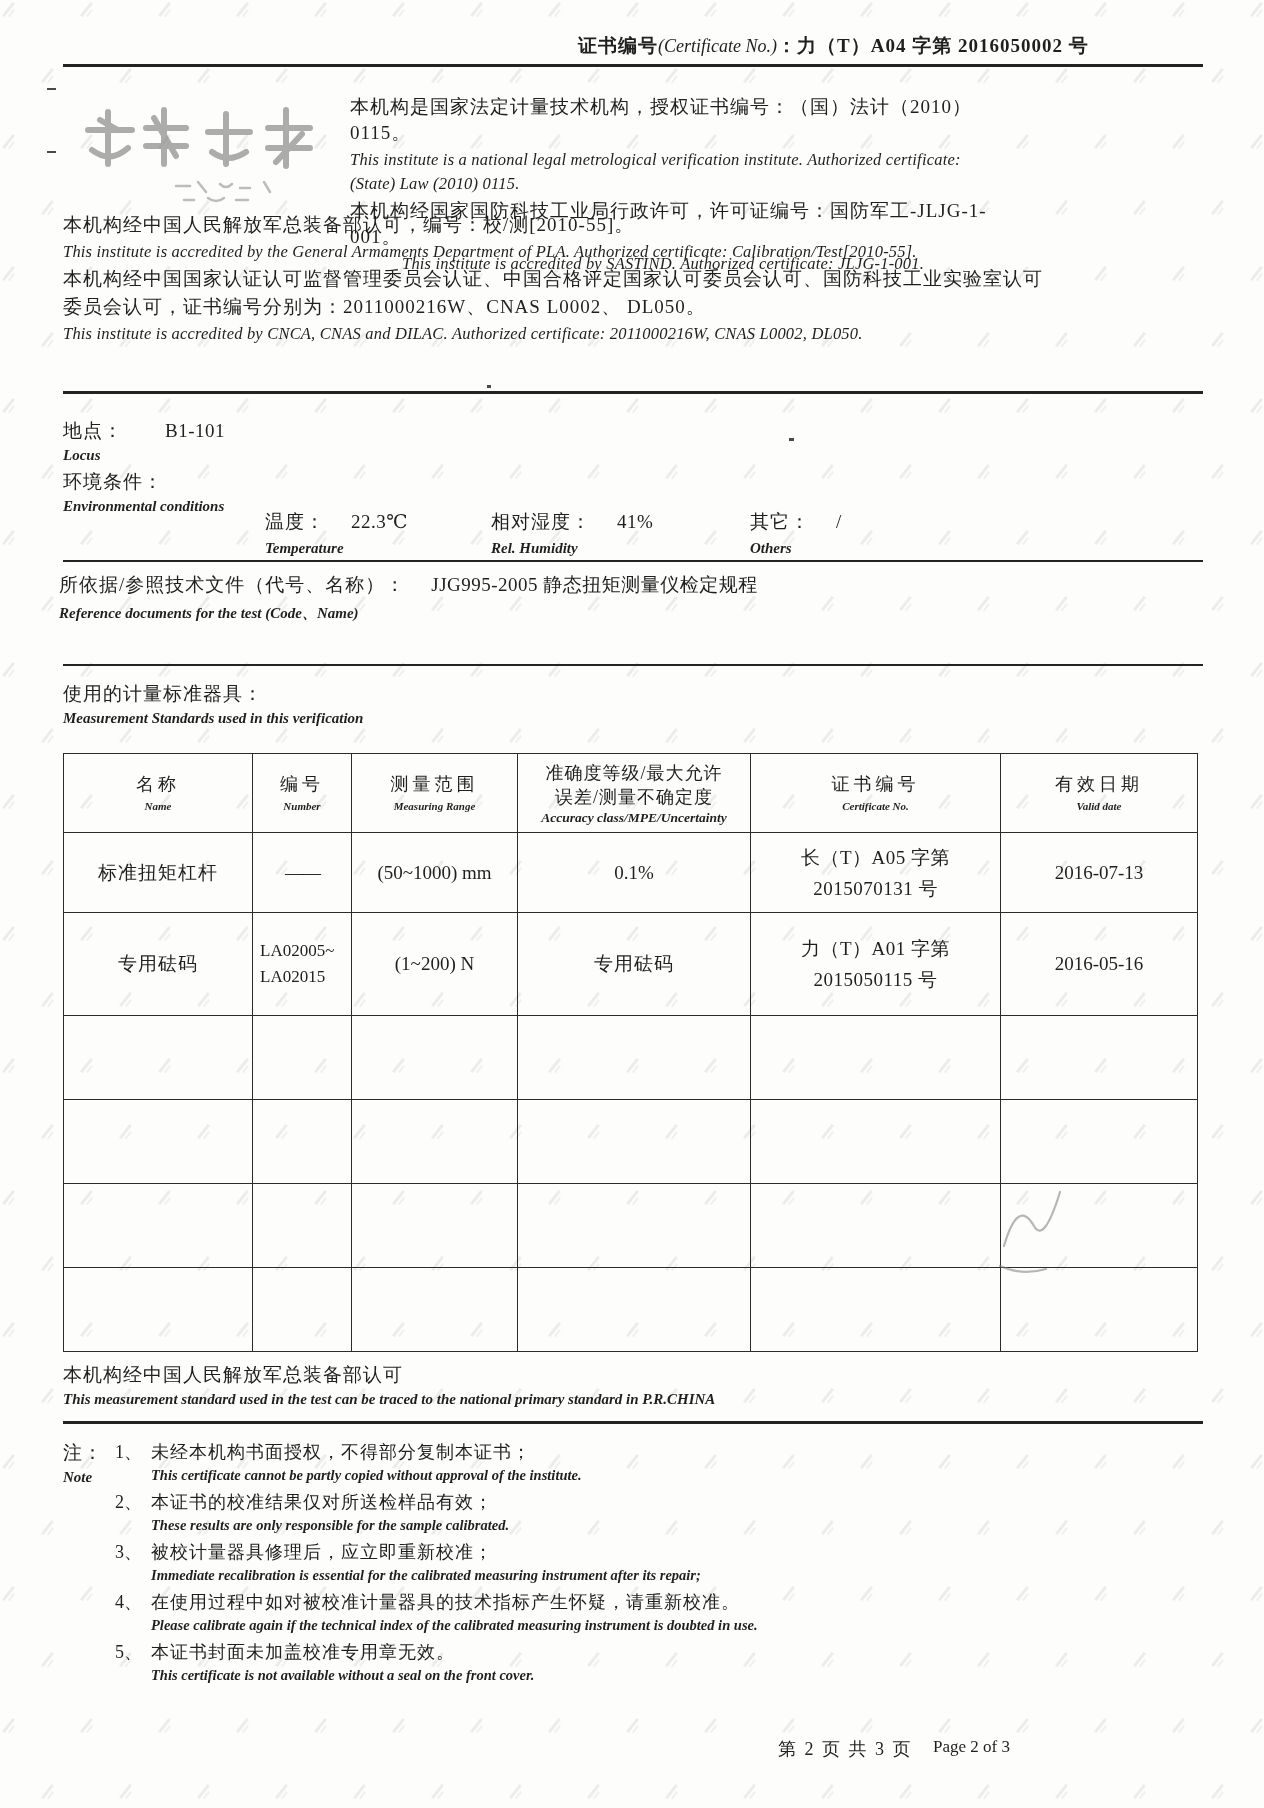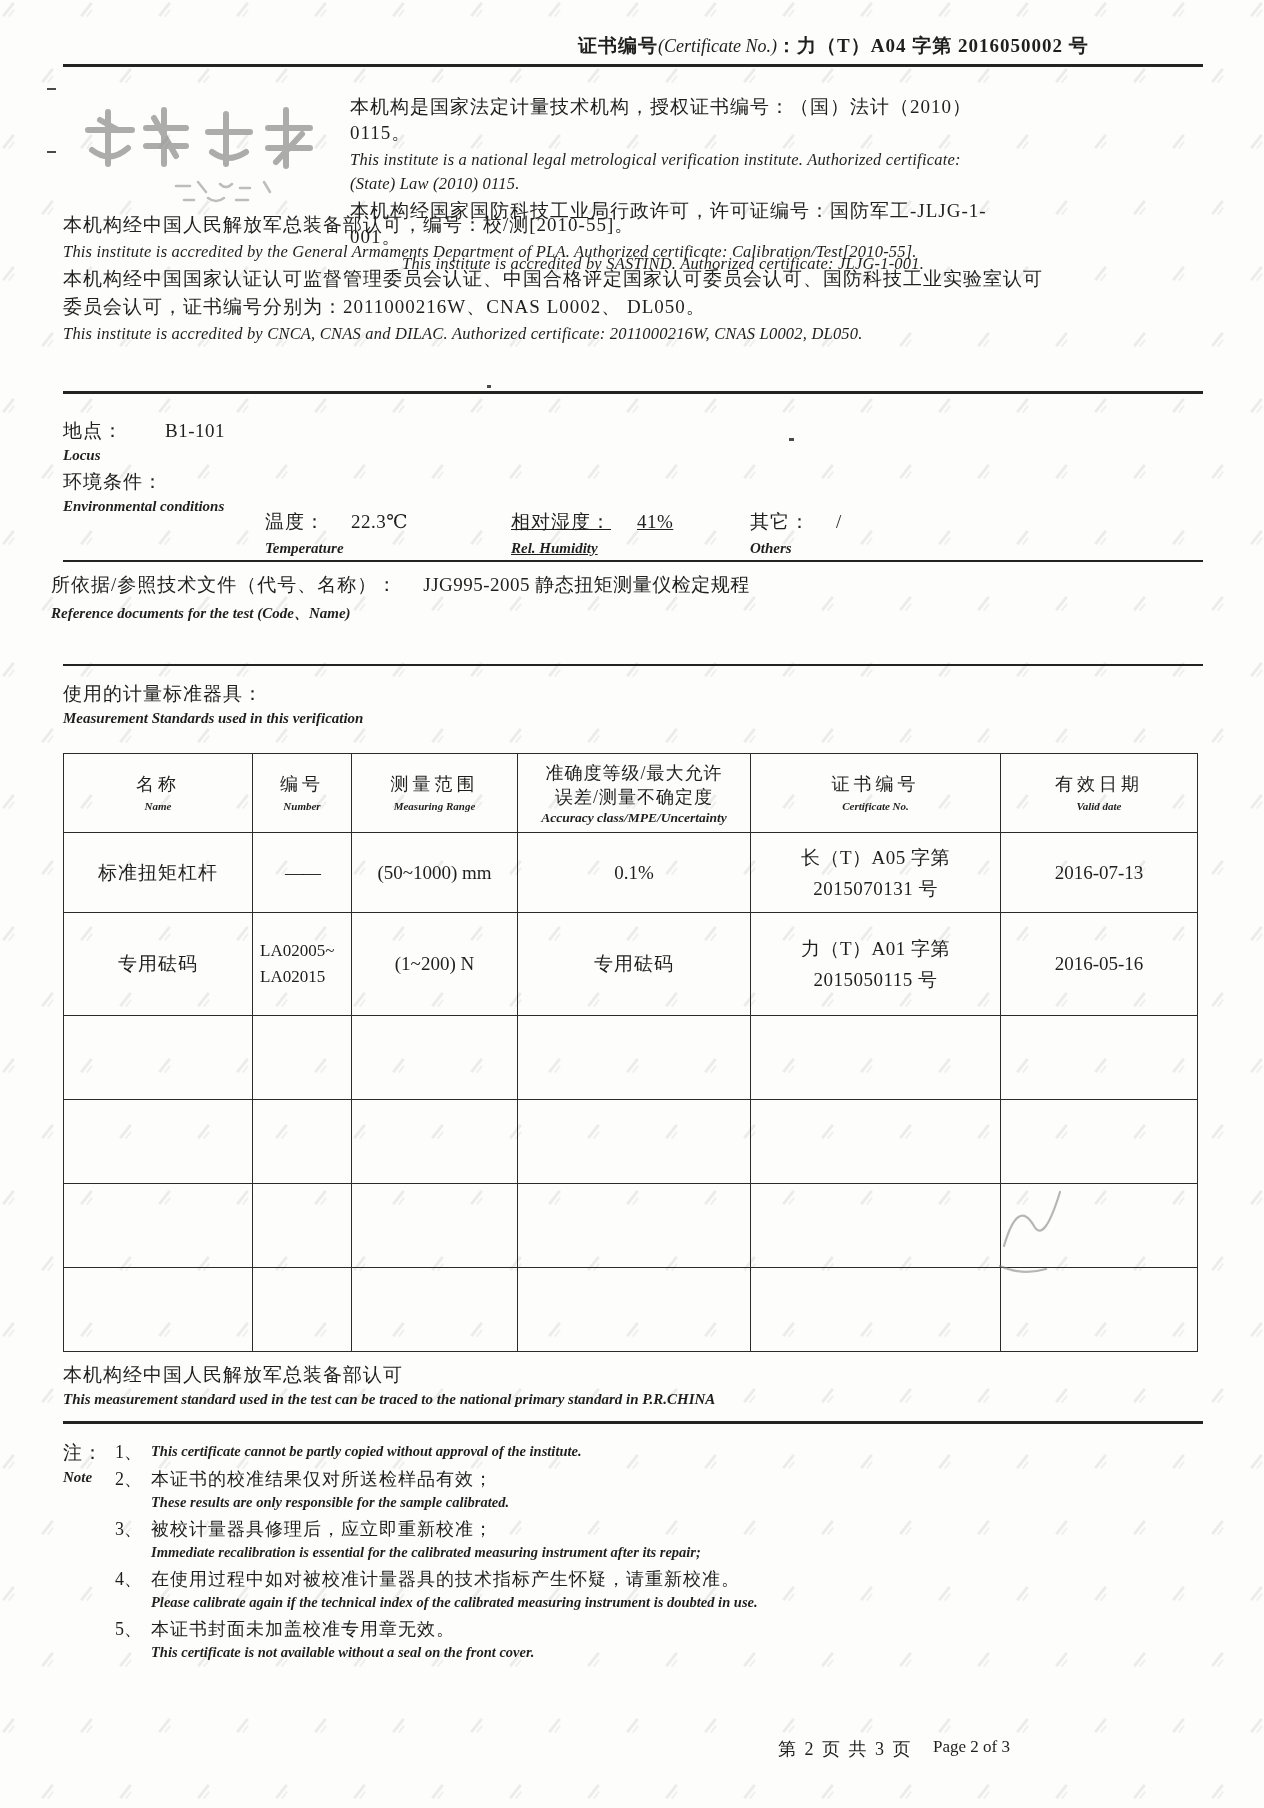--- a/index.html
+++ b/index.html
@@ -29,21 +29,21 @@
   
   .locus{top:418px;left:63px;}
   .locus .row1{font-size:19px;letter-spacing:1px;}
   .locus .val{margin-left:42px;letter-spacing:.5px;}
   .env-vals{top:509px;left:0;width:1264px;height:52px;}
   .env-g{position:absolute;top:0;}
   .env-g .v{font-size:19px;letter-spacing:1px;white-space:nowrap;}
   .env-g .v b{font-weight:normal;margin-left:26px;letter-spacing:.5px;}
   .env-g .l{margin-top:2px;}
   
-  .refblock{top:572px;left:51px;width:1140px;}
+  .refblock{top:572px;left:59px;width:1140px;}
   .refblock .r1{font-size:19px;letter-spacing:1px;}
   .refblock .rv{margin-left:26px;letter-spacing:.5px;}
   
   .stdtitle{top:681px;left:63px;}
   table.std{position:absolute;top:753px;left:63px;width:1134px;border-collapse:collapse;table-layout:fixed;}
   table.std td{border:1.5px solid #2b2b2b;text-align:center;vertical-align:middle;padding:0;}
   .th-cn{font-size:18px;letter-spacing:4px;line-height:26px;display:block;}
   .th-cn2{font-size:18px;letter-spacing:1px;line-height:24px;display:block;}
   .th-en{font-style:italic;font-weight:bold;font-size:11px;line-height:19px;display:block;letter-spacing:0;}
   .th-en2{font-style:italic;font-weight:bold;font-size:13.5px;line-height:17px;display:block;letter-spacing:0;}
@@ -589,21 +589,21 @@
     <div class="en-b">Locus</div>
     <div class="row1" style="margin-top:3px;">环境条件：</div>
     <div class="en-b">Environmental conditions</div>
   </div>
 
   <div class="abs env-vals">
     <div class="env-g" style="left:265px;">
       <div class="v"><span>温度：</span><b>22.3℃</b></div>
       <div class="en-b l">Temperature</div>
     </div>
-    <div class="env-g" style="left:511px;text-decoration:underline;">
+    <div class="env-g" style="left:491px;">
       <div class="v"><span>相对湿度：</span><b>41%</b></div>
       <div class="en-b l">Rel. Humidity</div>
     </div>
     <div class="env-g" style="left:750px;">
       <div class="v"><span>其它：</span><b>/</b></div>
       <div class="en-b l">Others</div>
     </div>
   </div>
 
   <div class="rule" style="top:560px;height:2px;"></div>
@@ -736,20 +736,21 @@
   <div class="abs notes">
     <div class="notes-grid">
       <div class="note-labelcol">
         <div class="zi">注：</div>
         <div class="en-b">Note</div>
       </div>
       <div class="note-items">
         <div class="note-item">
           <div class="note-num">1、</div>
           <div class="note-body">
+              <div class="ncn">未经本机构书面授权，不得部分复制本证书；</div>
               <div class="nen">This certificate cannot be partly copied without approval of the institute.</div>
             </div>
         </div>
         <div class="note-item">
           <div class="note-num">2、</div>
           <div class="note-body">
               <div class="ncn">本证书的校准结果仅对所送检样品有效；</div>
               <div class="nen">These results are only responsible for the sample calibrated.</div>
             </div>
         </div>

